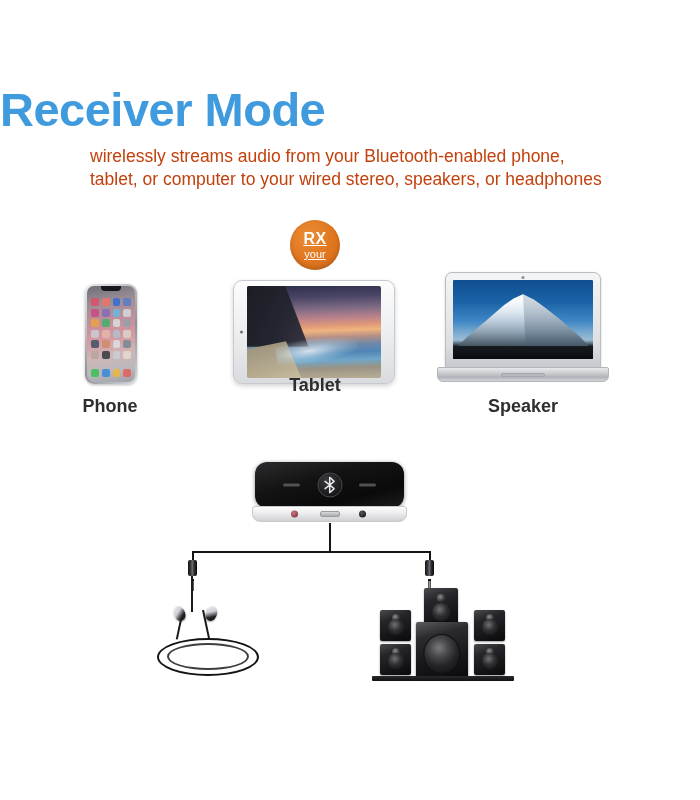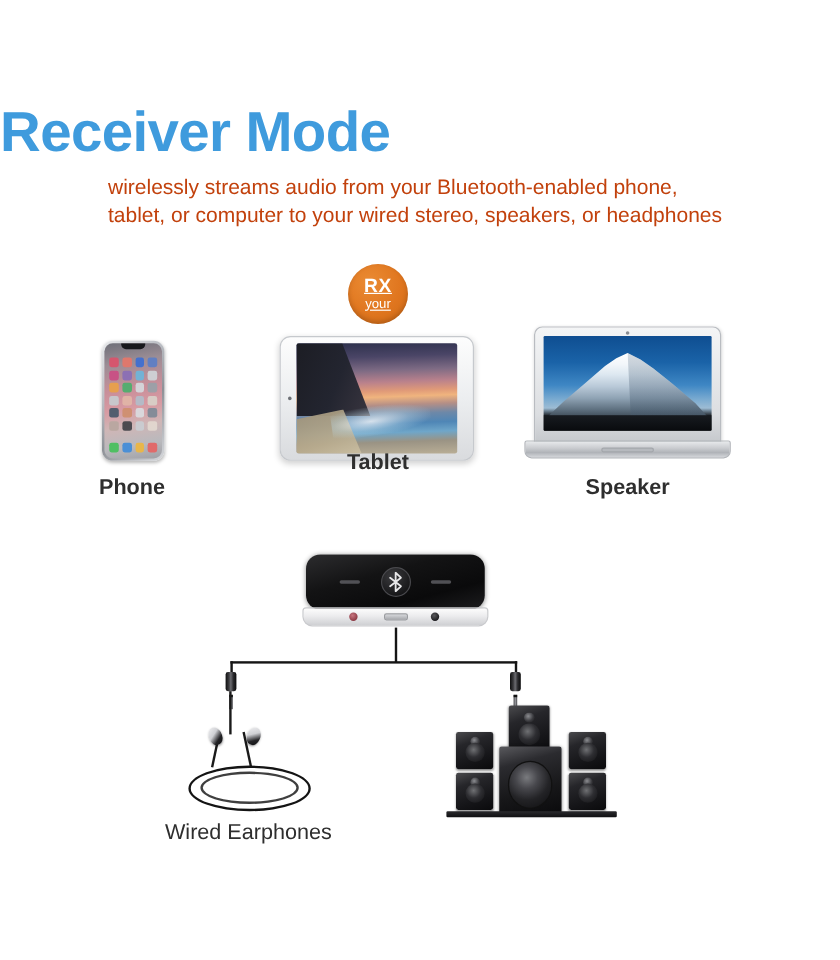--- a/index.html
+++ b/index.html
@@ -601,21 +601,20 @@
 
   <div class="earphones">
     <div class="ear-cord"></div>
     <div class="ear-split-l"></div>
     <div class="ear-split-r"></div>
     <div class="bud bud-l"></div>
     <div class="bud bud-r"></div>
     <div class="ear-loop"></div>
     <div class="ear-loop2"></div>
   </div>
-  <div class="out-label lbl-earphones">Wired Earphones</div>
 
   <div class="speakers">
     <div class="sp sp-center"></div>
     <div class="sp sp-ul"></div>
     <div class="sp sp-ll"></div>
     <div class="sp sp-ur"></div>
     <div class="sp sp-lr"></div>
     <div class="sub">
       <div class="sub-cone"></div>
     </div>

